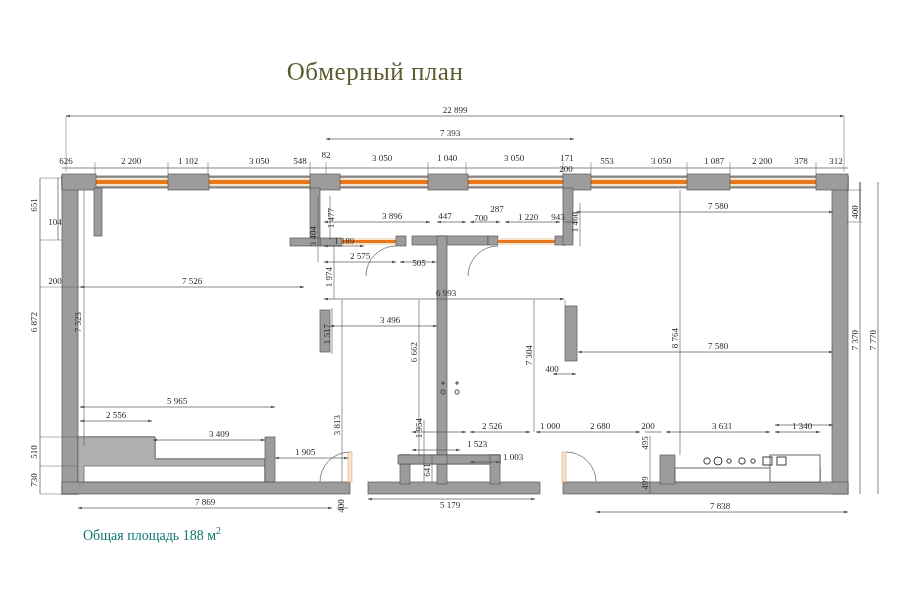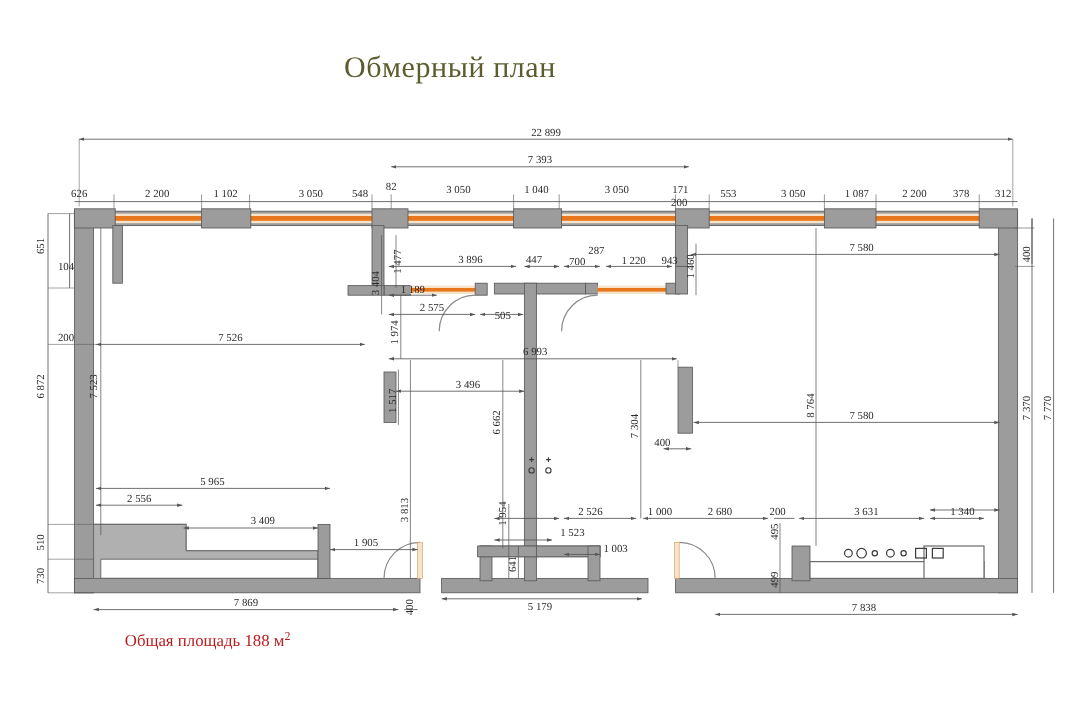--- a/index.html
+++ b/index.html
@@ -3,28 +3,28 @@
 <meta charset="utf-8">
 <style>
   html,body{margin:0;padding:0;}
   body{
     width:910px;height:603px;background:#ffffff;
     font-family:"Liberation Serif", serif;
     overflow:hidden;position:relative;
   }
   #plan-root{position:absolute;left:0;top:0;width:910px;height:603px;}
   #plan-title{
-    position:absolute;left:0;top:43px;width:750px;text-align:center;
+    position:absolute;left:0;top:58px;width:750px;text-align:center;
     font-family:"Liberation Serif", serif;
     font-size:25px;color:#5c5c2e;letter-spacing:.5px;
   }
   #area-label{
-    position:absolute;left:104px;top:525px;
+    position:absolute;left:83px;top:525px;
     font-family:"Liberation Serif", serif;
-    font-size:14px;color:#b91c1c;white-space:nowrap;
+    font-size:14px;color:#0f766e;white-space:nowrap;
   }
   #area-label sup{font-size:10px;}
   svg#plan-svg{position:absolute;left:0;top:0;}
   .dim-txt{
     font-family:"Liberation Serif", serif;
     font-size:9px;fill:#2b2b2b;
   }
 </style>
 </head>
 <body>

